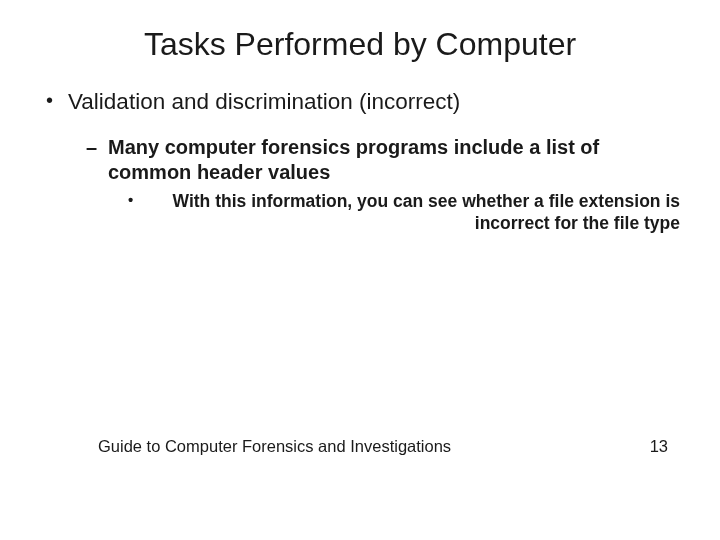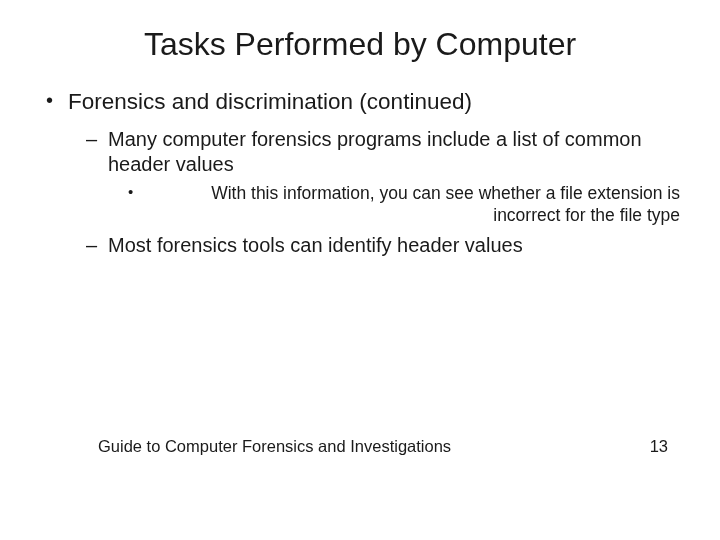--- a/index.html
+++ b/index.html
@@ -38,22 +38,23 @@
     margin-bottom: 6px;
   }
   .lvl1 > li::before {
     content: "•";
     position: absolute;
     left: 6px;
     top: 0;
     font-size: 20px;
   }
   .lvl2 {
-    margin-top: 10px;
+    margin-top: 18px;
     font-size: 20px;
+    font-weight: bold;
   }
   .lvl2 > li {
     position: relative;
     padding-left: 40px;
     margin-bottom: 6px;
   }
   .lvl2 > li::before {
     content: "–";
     position: absolute;
     left: 18px;
@@ -93,32 +94,29 @@
 
 <div class="slide">
 
   <div class="title">
     <span>Tasks Performed by Computer</span><br>
   </div>
 
   <div class="content">
     <ul class="lvl1">
       <li>
-        <span>Forensics and discrimination (continued)</span>
+        <span>Validation and discrimination (incorrect)</span>
         <ul class="lvl2">
           <li>
             <span>Many computer forensics programs include a list of common header values</span>
             <ul class="lvl3">
               <li>
                 <span>With this information, you can see whether a file extension is incorrect for the file type</span>
               </li>
             </ul>
-          </li>
-          <li>
-            <span>Most forensics tools can identify header values</span>
           </li>
         </ul>
       </li>
     </ul>
   </div>
 
   <div class="footer">
     <span>Guide to Computer Forensics and Investigations</span>
     <span>13</span>
   </div>

